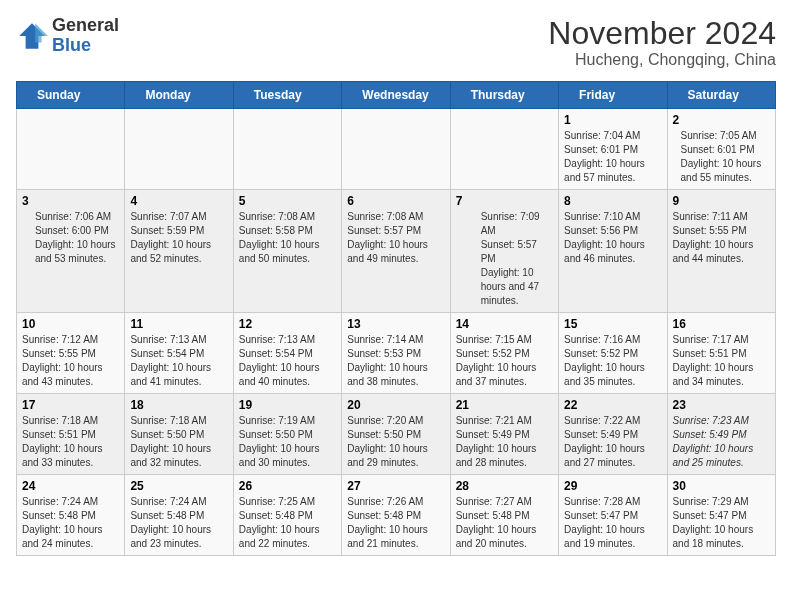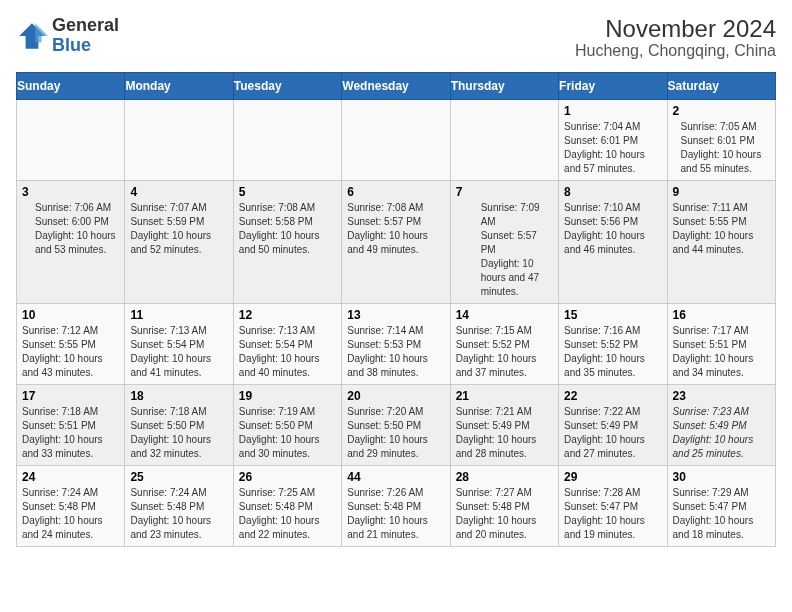--- a/index.html
+++ b/index.html
@@ -29,39 +29,39 @@
     .logo-general { color: #333; }
     .logo-blue { color: #2a6db5; }
     .logo-icon {
       width: 32px;
       height: 32px;
     }
     .title-block {
       text-align: right;
     }
     .month-title {
-      font-size: 24px;
+      font-size: 32px;
       font-weight: normal;
       color: #333;
       line-height: 1.1;
     }
     .subtitle {
       font-size: 16px;
       color: #555;
     }
     table {
       width: 100%;
       border-collapse: collapse;
       font-size: 11px;
     }
     thead th {
       background: #2a6db5;
       color: #fff;
       text-align: left;
-      padding: 6px 0;
+      padding: 6px 20px;
       font-size: 12px;
       font-weight: bold;
       border: 1px solid #1a5a9a;
     }
     tbody td {
       border: 1px solid #ccc;
       vertical-align: top;
       padding: 4px 5px;
       min-height: 70px;
       height: 80px;
@@ -285,21 +285,21 @@
 Sunset: 5:48 PM
 Daylight: 10 hours and 23 minutes.</div>
         </td>
         <td>
           <span class="day-num">26</span>
           <div class="day-info" style="white-space: pre-line;">Sunrise: 7:25 AM
 Sunset: 5:48 PM
 Daylight: 10 hours and 22 minutes.</div>
         </td>
         <td>
-          <span class="day-num">44</span>
+          <span class="day-num">27</span>
           <div class="day-info" style="white-space: pre-line;">Sunrise: 7:26 AM
 Sunset: 5:48 PM
 Daylight: 10 hours and 21 minutes.</div>
         </td>
         <td>
           <span class="day-num">28</span>
           <div class="day-info" style="white-space: pre-line;">Sunrise: 7:27 AM
 Sunset: 5:48 PM
 Daylight: 10 hours and 20 minutes.</div>
         </td>

